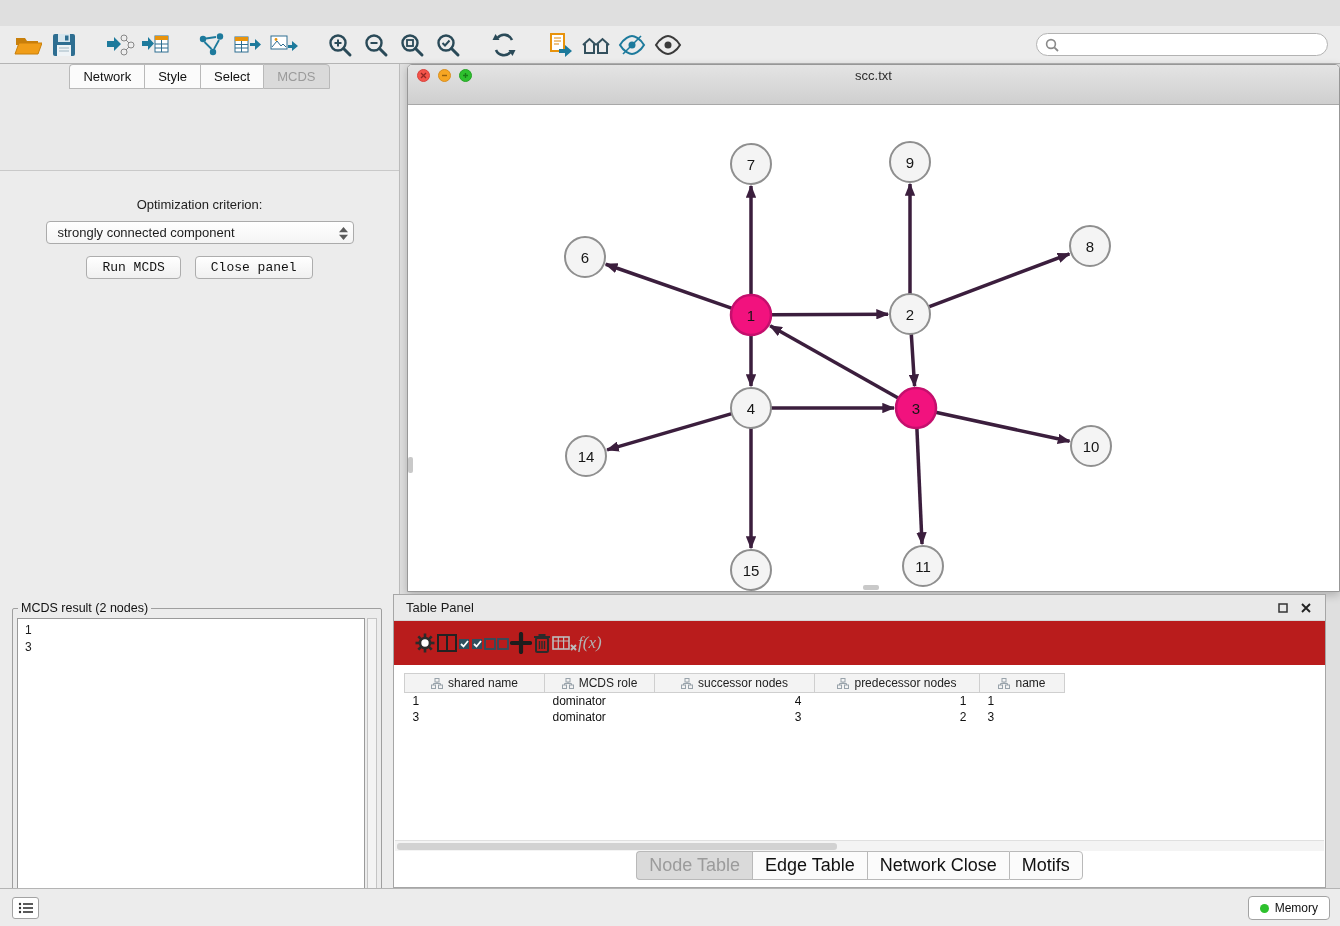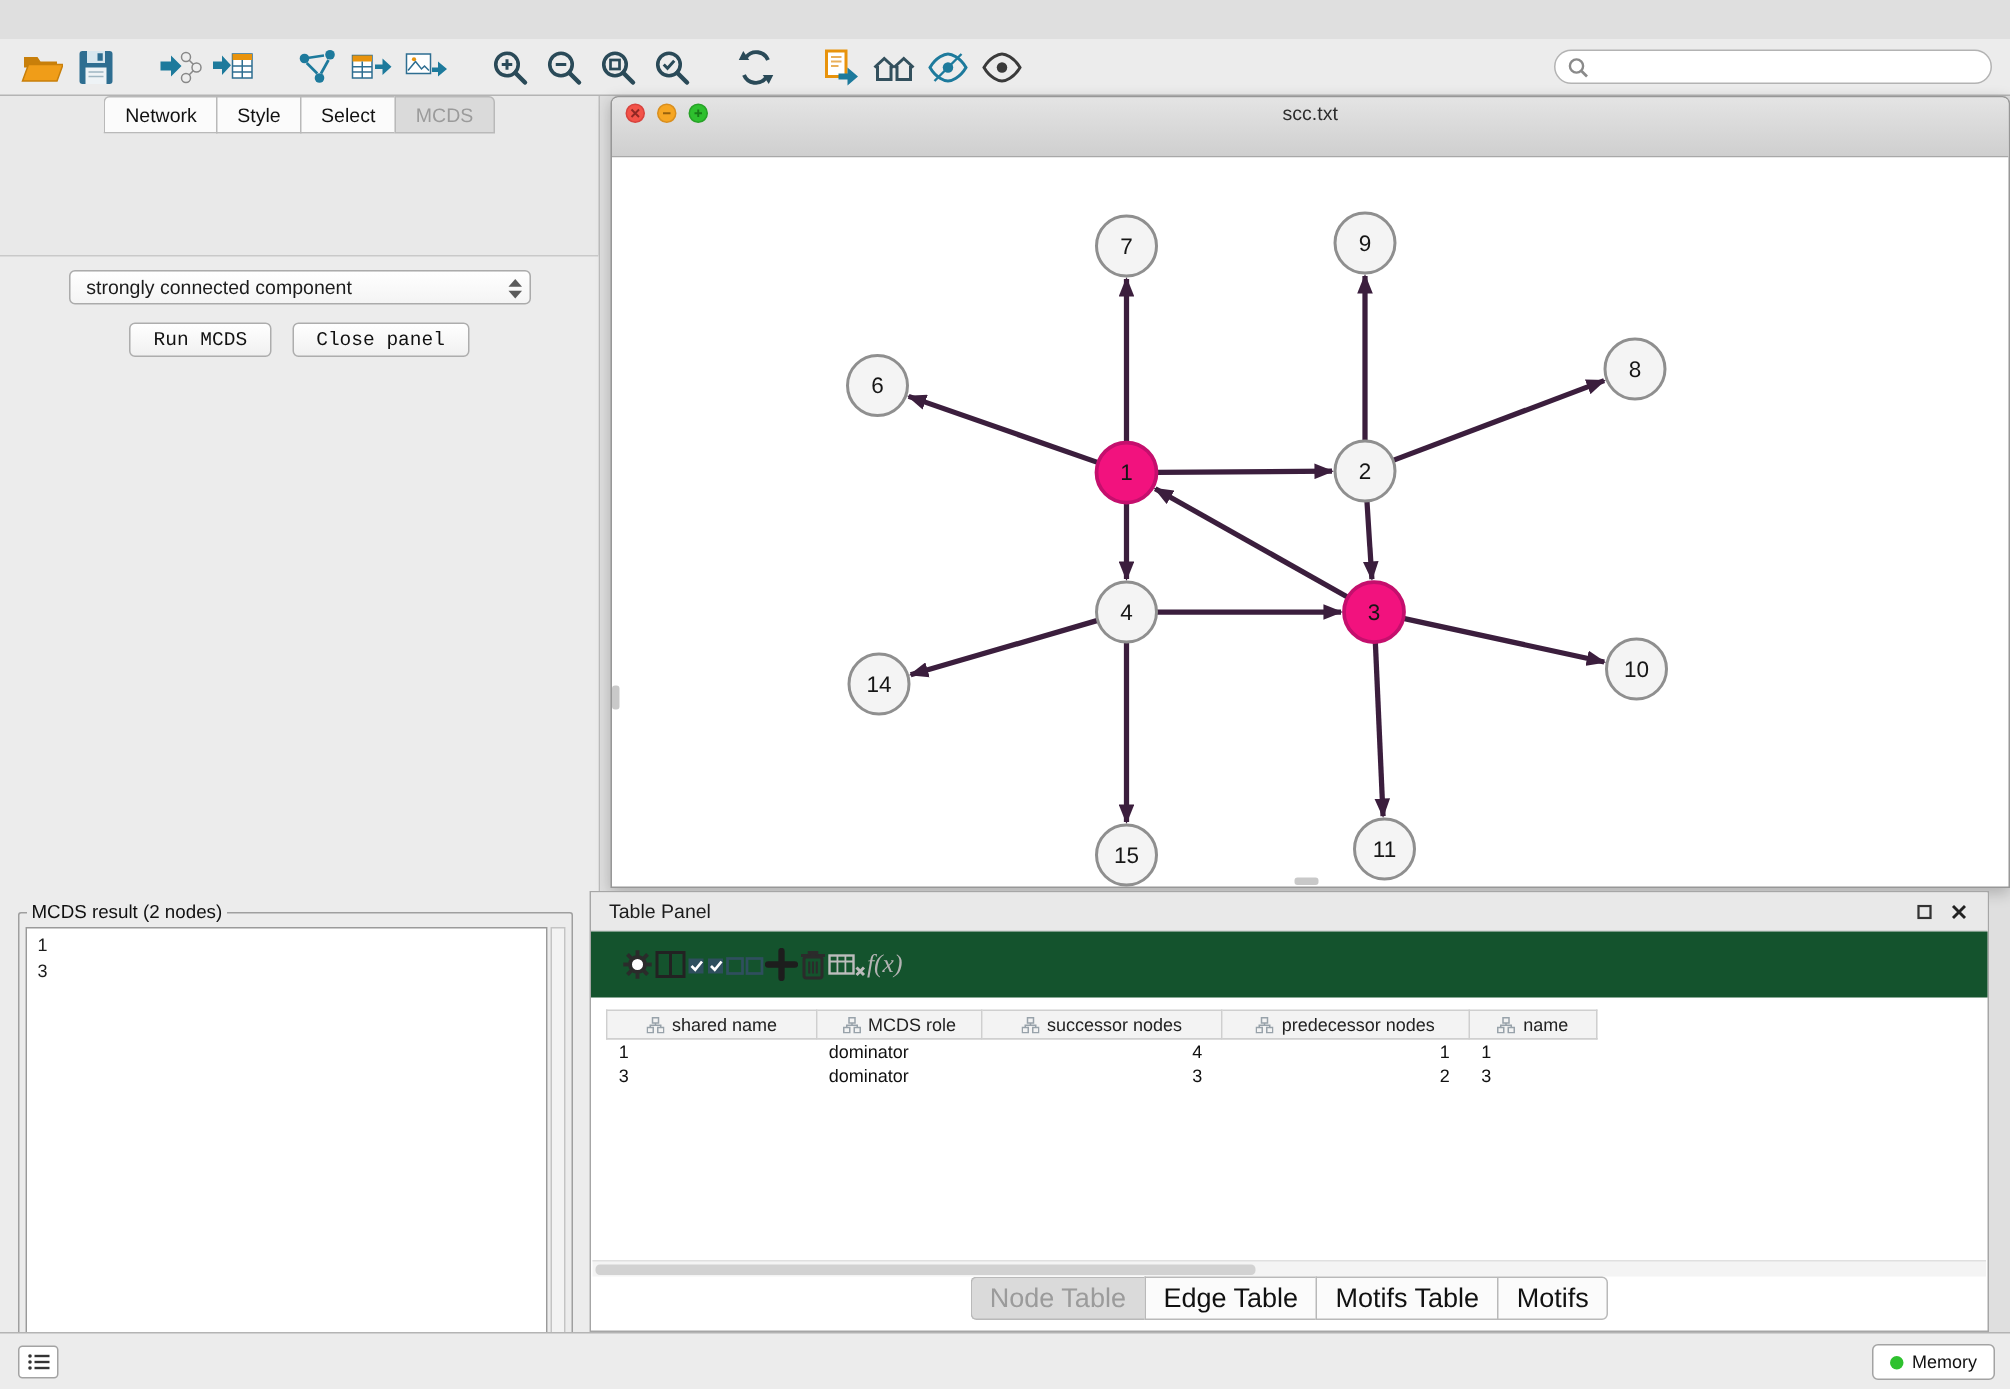--- a/index.html
+++ b/index.html
@@ -43,21 +43,21 @@
 .tl.red{left:9px;background:#f35349;border:1px solid #d8433e}
 .tl.yellow{left:30px;background:#f6a623;border:1px solid #d98f1f}
 .tl.green{left:51px;background:#2ec02e;border:1px solid #27a227}
 .net-canvas{display:block}
 .v-nub{position:absolute;left:0;top:392px;width:5px;height:16px;background:#c9c9c9;border-radius:2px}
 .h-nub{position:absolute;bottom:1px;left:455px;width:16px;height:5px;background:#c9c9c9;border-radius:2px}
 
 
 .table-panel{position:absolute;left:393px;top:594px;width:933px;height:294px;background:#fff;border:1px solid #a6a6a6}
 .tp-header{height:26px;background:#e9e9e9;display:flex;align-items:center;padding:0 12px;font-size:13px;border-bottom:1px solid #d6d6d6}
-.tp-toolbar{height:44px;display:flex;align-items:center;padding-left:20px;background:#14532d}
+.tp-toolbar{height:44px;display:flex;align-items:center;padding-left:20px;background:#b91c1c}
 .tbt{background:none;border:none;cursor:pointer;display:flex;align-items:center;justify-content:center;padding:0}
 .fx{font-family:"Liberation Serif",serif;font-style:italic;font-size:17px;color:#b3b3b3}
 .tp-table{border-collapse:collapse;table-layout:fixed;width:660px;margin:8px 0 0 10px;font-size:12px}
 .tp-table th{background:#f3f3f3;border:1px solid #cfcfcf;font-weight:normal;height:19px;padding:0 3px;font-size:12px;color:#222}
 .th-inner{display:flex;align-items:center;justify-content:center;gap:5px}
 .tp-table td{height:16px;line-height:16px;padding:0 8px;color:#111}
 td.c2,td.c3{text-align:right;padding-right:13px}
 .tp-hscroll{position:absolute;bottom:36px;left:1px;right:1px;height:11px;background:#f4f4f4;border-top:1px solid #e0e0e0}
 .tp-hthumb{position:absolute;left:2px;top:2px;width:440px;height:7px;background:#d2d2d2;border-radius:3px}
 .tp-tabs{position:absolute;bottom:7px;left:0;right:0;display:flex;justify-content:center}
@@ -207,20 +207,21 @@
   </div>
 
   <div class="control-panel">
     <div class="cp-tabs">
       <div class="cp-tab">Network</div>
       <div class="cp-tab">Style</div>
       <div class="cp-tab">Select</div>
       <div class="cp-tab selected">MCDS</div>
     </div>
     <div class="cp-content">
+      <div class="opt-label">Optimization criterion:</div>
       <div class="dropdown">
         <span>strongly connected component</span>
         <span class="stepper"><svg width="11" height="15" viewBox="0 0 11 15">
               <path d="M5.5 1L10 6.2H1z" fill="#5a5a5a"></path>
               <path d="M5.5 14L1 8.8h9z" fill="#5a5a5a"></path>
             </svg></span>
       </div>
       <div class="btn-row">
         <button class="pbtn">Run MCDS</button>
         <button class="pbtn">Close panel</button>
@@ -486,21 +487,21 @@
             <td class="c4">3</td>
           </tr>
         </tbody>
     </table>
     <div class="tp-hscroll">
         <div class="tp-hthumb"></div>
       </div>
     <div class="tp-tabs">
       <div class="tp-tab selected">Node Table</div>
       <div class="tp-tab">Edge Table</div>
-      <div class="tp-tab">Motifs Table</div>
+      <div class="tp-tab">Network Close</div>
       <div class="tp-tab">Motifs</div>
     </div>
   </div>
 
   <div class="statusbar">
     <button class="sb-left">
       <svg width="16" height="12" viewBox="0 0 16 12">
           <circle cx="2" cy="2" r="1.2" fill="#333"></circle>
           <line x1="5" y1="2" x2="15" y2="2" stroke="#333" stroke-width="1.6"></line>
           <circle cx="2" cy="6" r="1.2" fill="#333"></circle>

